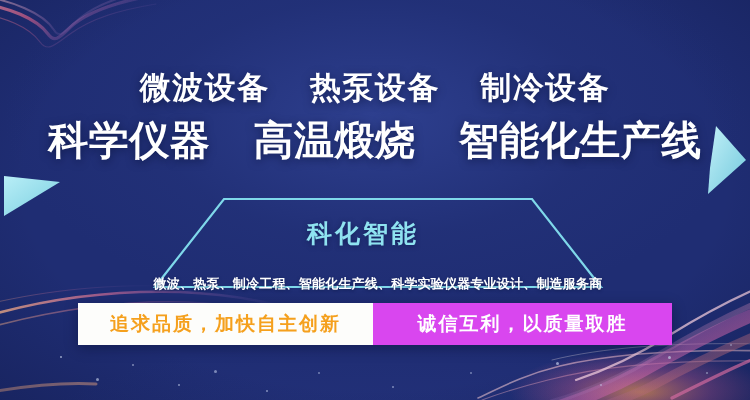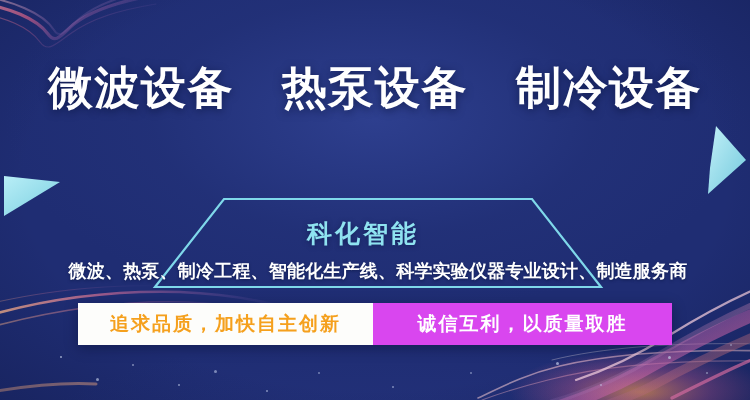--- a/index.html
+++ b/index.html
@@ -66,21 +66,21 @@
   
   .headline {
     position:absolute;
     left:0; right:0; top:62px;
     text-align:center;
     z-index:6;
   }
   .headline-line {
     color:#ffffff;
     font-weight:bold;
-    font-size:45px;
+    font-size:31px;
     line-height:52px;
     letter-spacing:1.5px;
     white-space:nowrap;
     text-shadow:0 2px 8px rgba(6,12,48,0.55);
   }
   .headline-line.l2 { font-size:40px; letter-spacing:0.5px; }
   .hl-gap { display:inline-block; width:20px; }
 
   
   .frame-wrap {
@@ -89,34 +89,35 @@
     width:452px; height:94px;
     z-index:5;
   }
   .frame-svg { position:absolute; inset:0; width:452px; height:94px; }
 
   .frame-content {
     position:absolute; inset:0;
     display:flex; flex-direction:column;
     align-items:center; justify-content:flex-start;
     padding-top:21px;
+    gap:16px;
   }
   .slogan-row {
     display:flex; align-items:baseline; justify-content:center;
     color:#8fe3f0;
     font-size:25px; font-weight:bold;
     letter-spacing:3px;
     white-space:nowrap;
     text-shadow:0 1px 5px rgba(8,20,60,0.5);
   }
   .slogan-gap { display:inline-block; width:30px; }
   .subline {
     margin-top:9px;
     color:#ffffff;
-    font-size:18px;
+    font-size:13px;
     font-weight:bold;
     letter-spacing:0.2px;
     white-space:nowrap;
     text-shadow:0 1px 3px rgba(8,20,60,0.6);
   }
 
   
   .banners {
     position:absolute;
     left:78px; top:303px;
@@ -260,20 +261,27 @@
   </svg>
 
   <div class="headline">
     <div class="headline-line">
       <span>微波设备</span>
       <span class="hl-gap"></span>
       <span>热泵设备</span>
       <span class="hl-gap"></span>
       <span>制冷设备</span>
     </div>
+    <div class="headline-line l2">
+      <span>科学仪器</span>
+      <span class="hl-gap"></span>
+      <span>高温煅烧</span>
+      <span class="hl-gap"></span>
+      <span>智能化生产线</span>
+    </div>
   </div>
 
   <div class="frame-wrap">
     <svg class="frame-svg" viewBox="0 0 452 94" preserveAspectRatio="none">
       <polygon points="72,3 380,3 449,91 3,91" fill="none" stroke="#7fd8ea" stroke-width="2.2"></polygon>
     </svg>
     <div class="frame-content">
       <div class="slogan-row">
         <span>科化智能</span>
         <span class="slogan-gap"></span>

